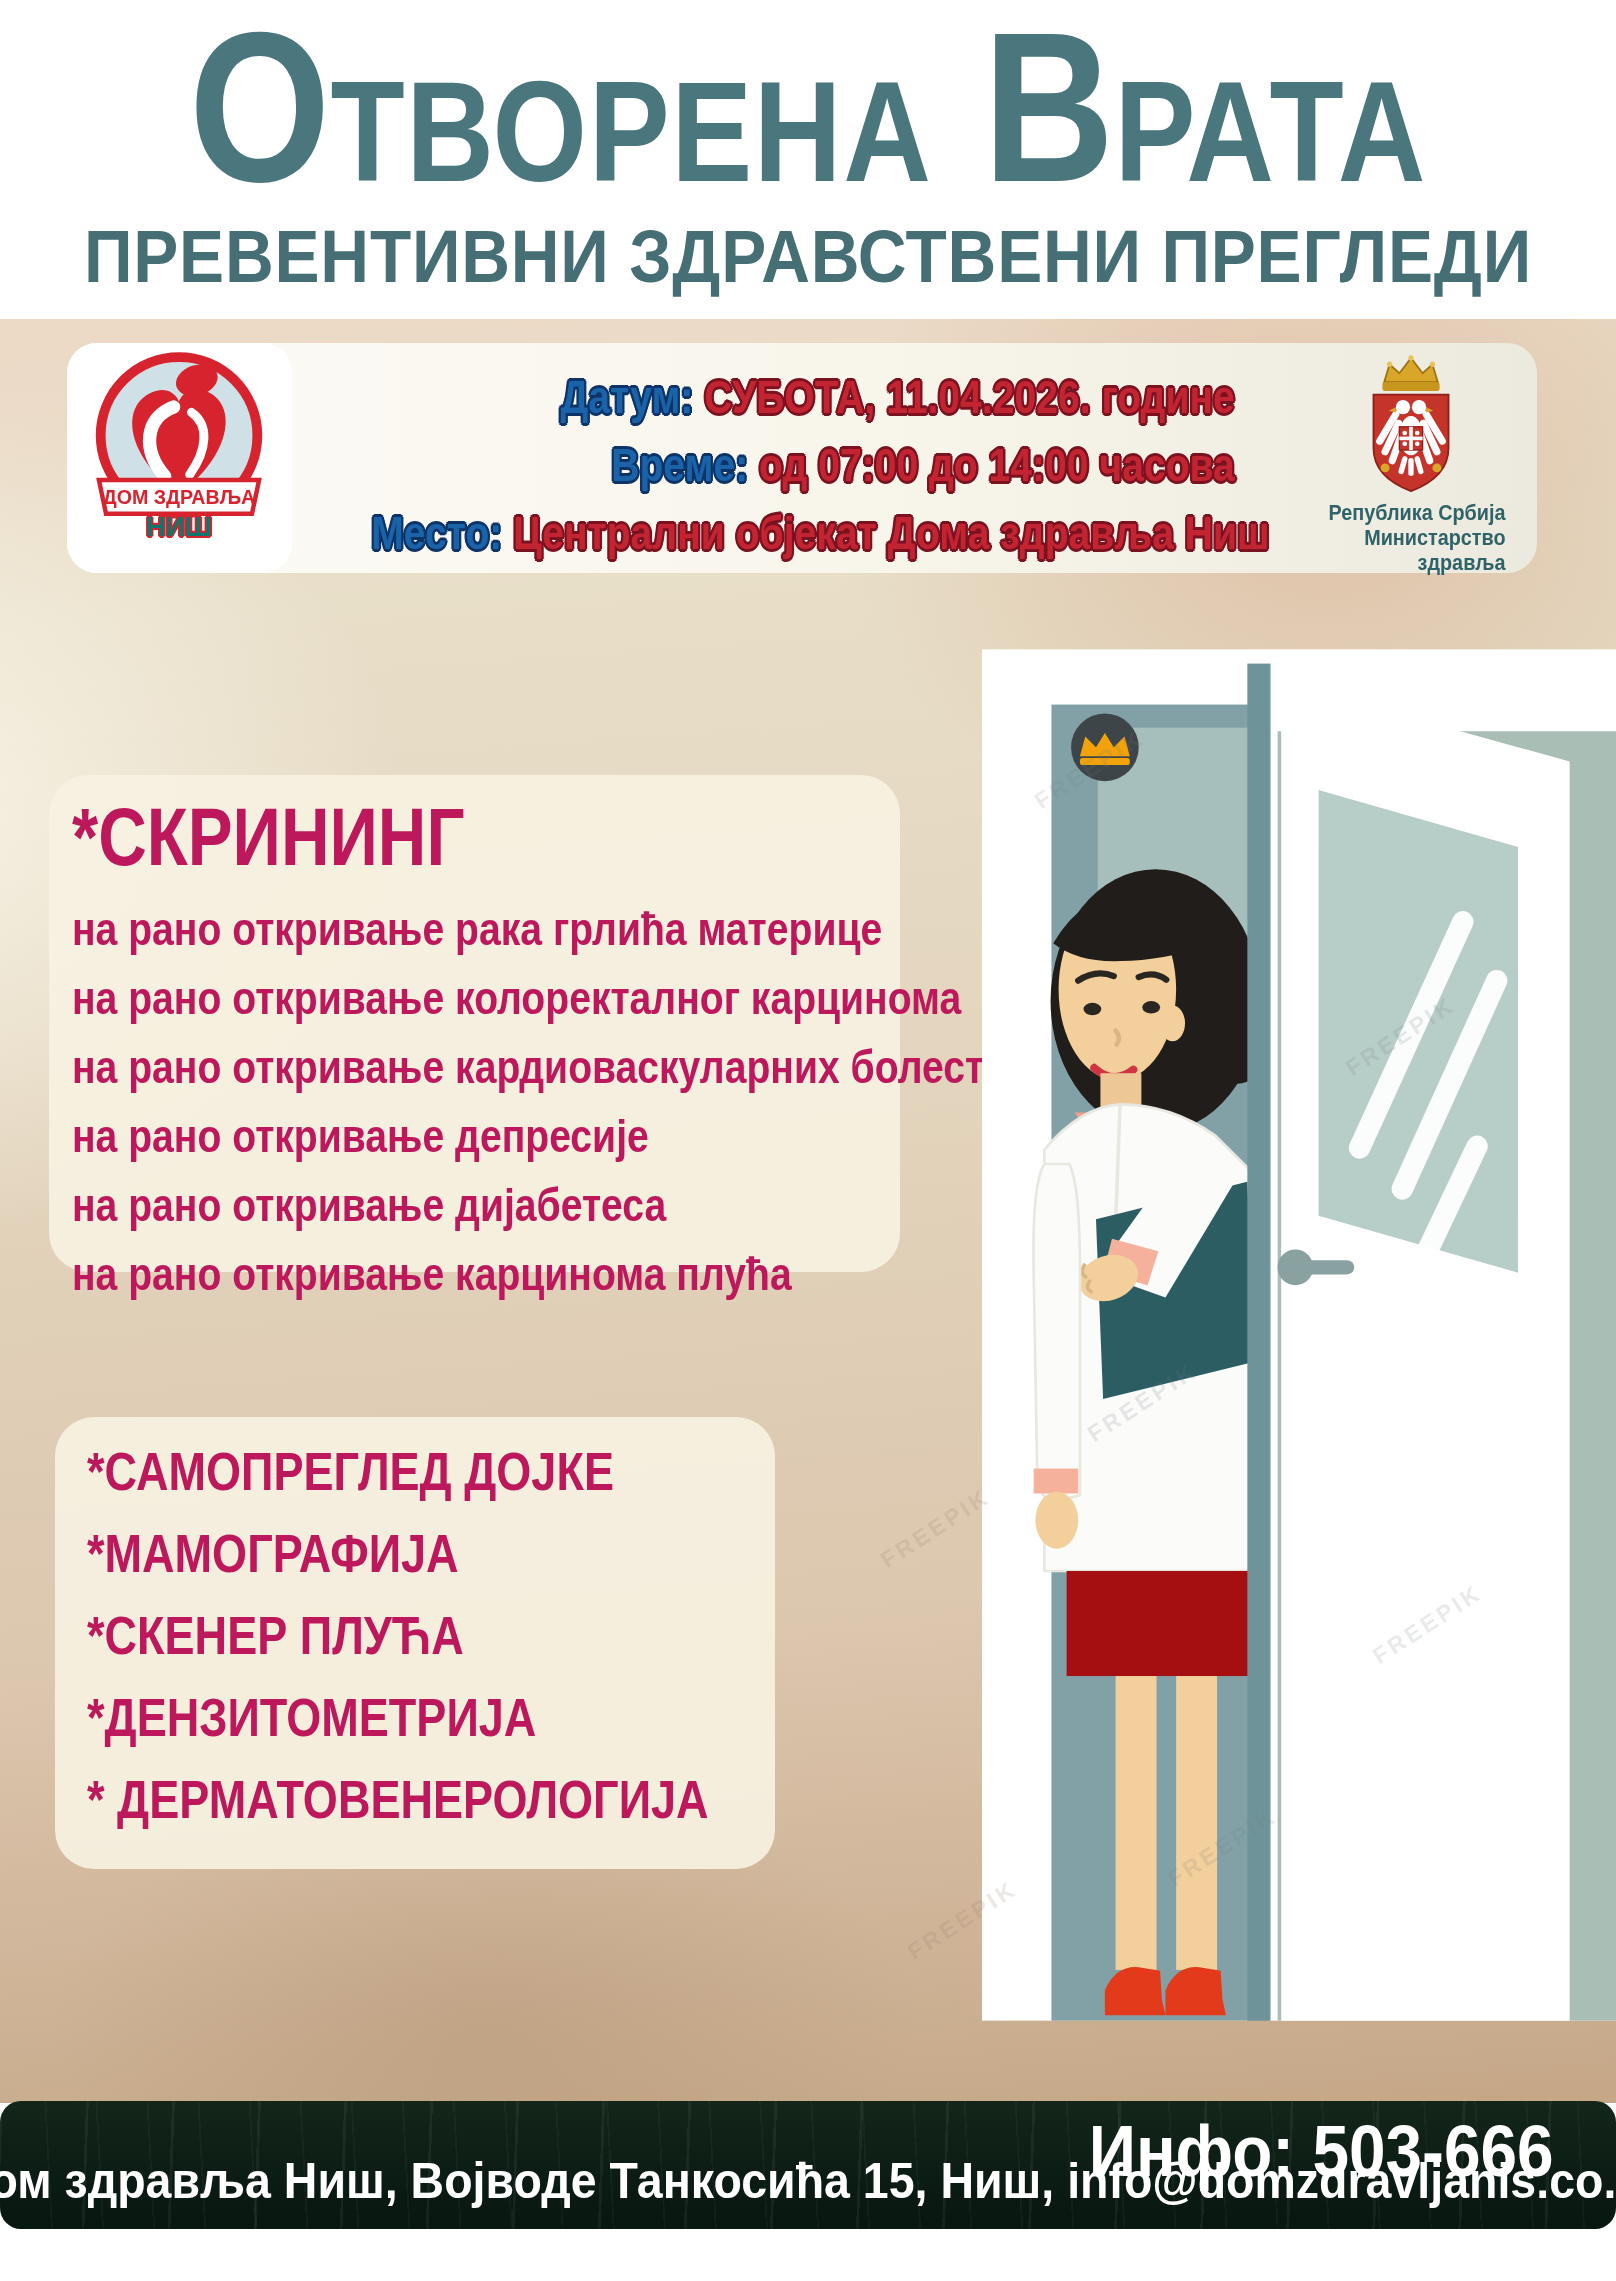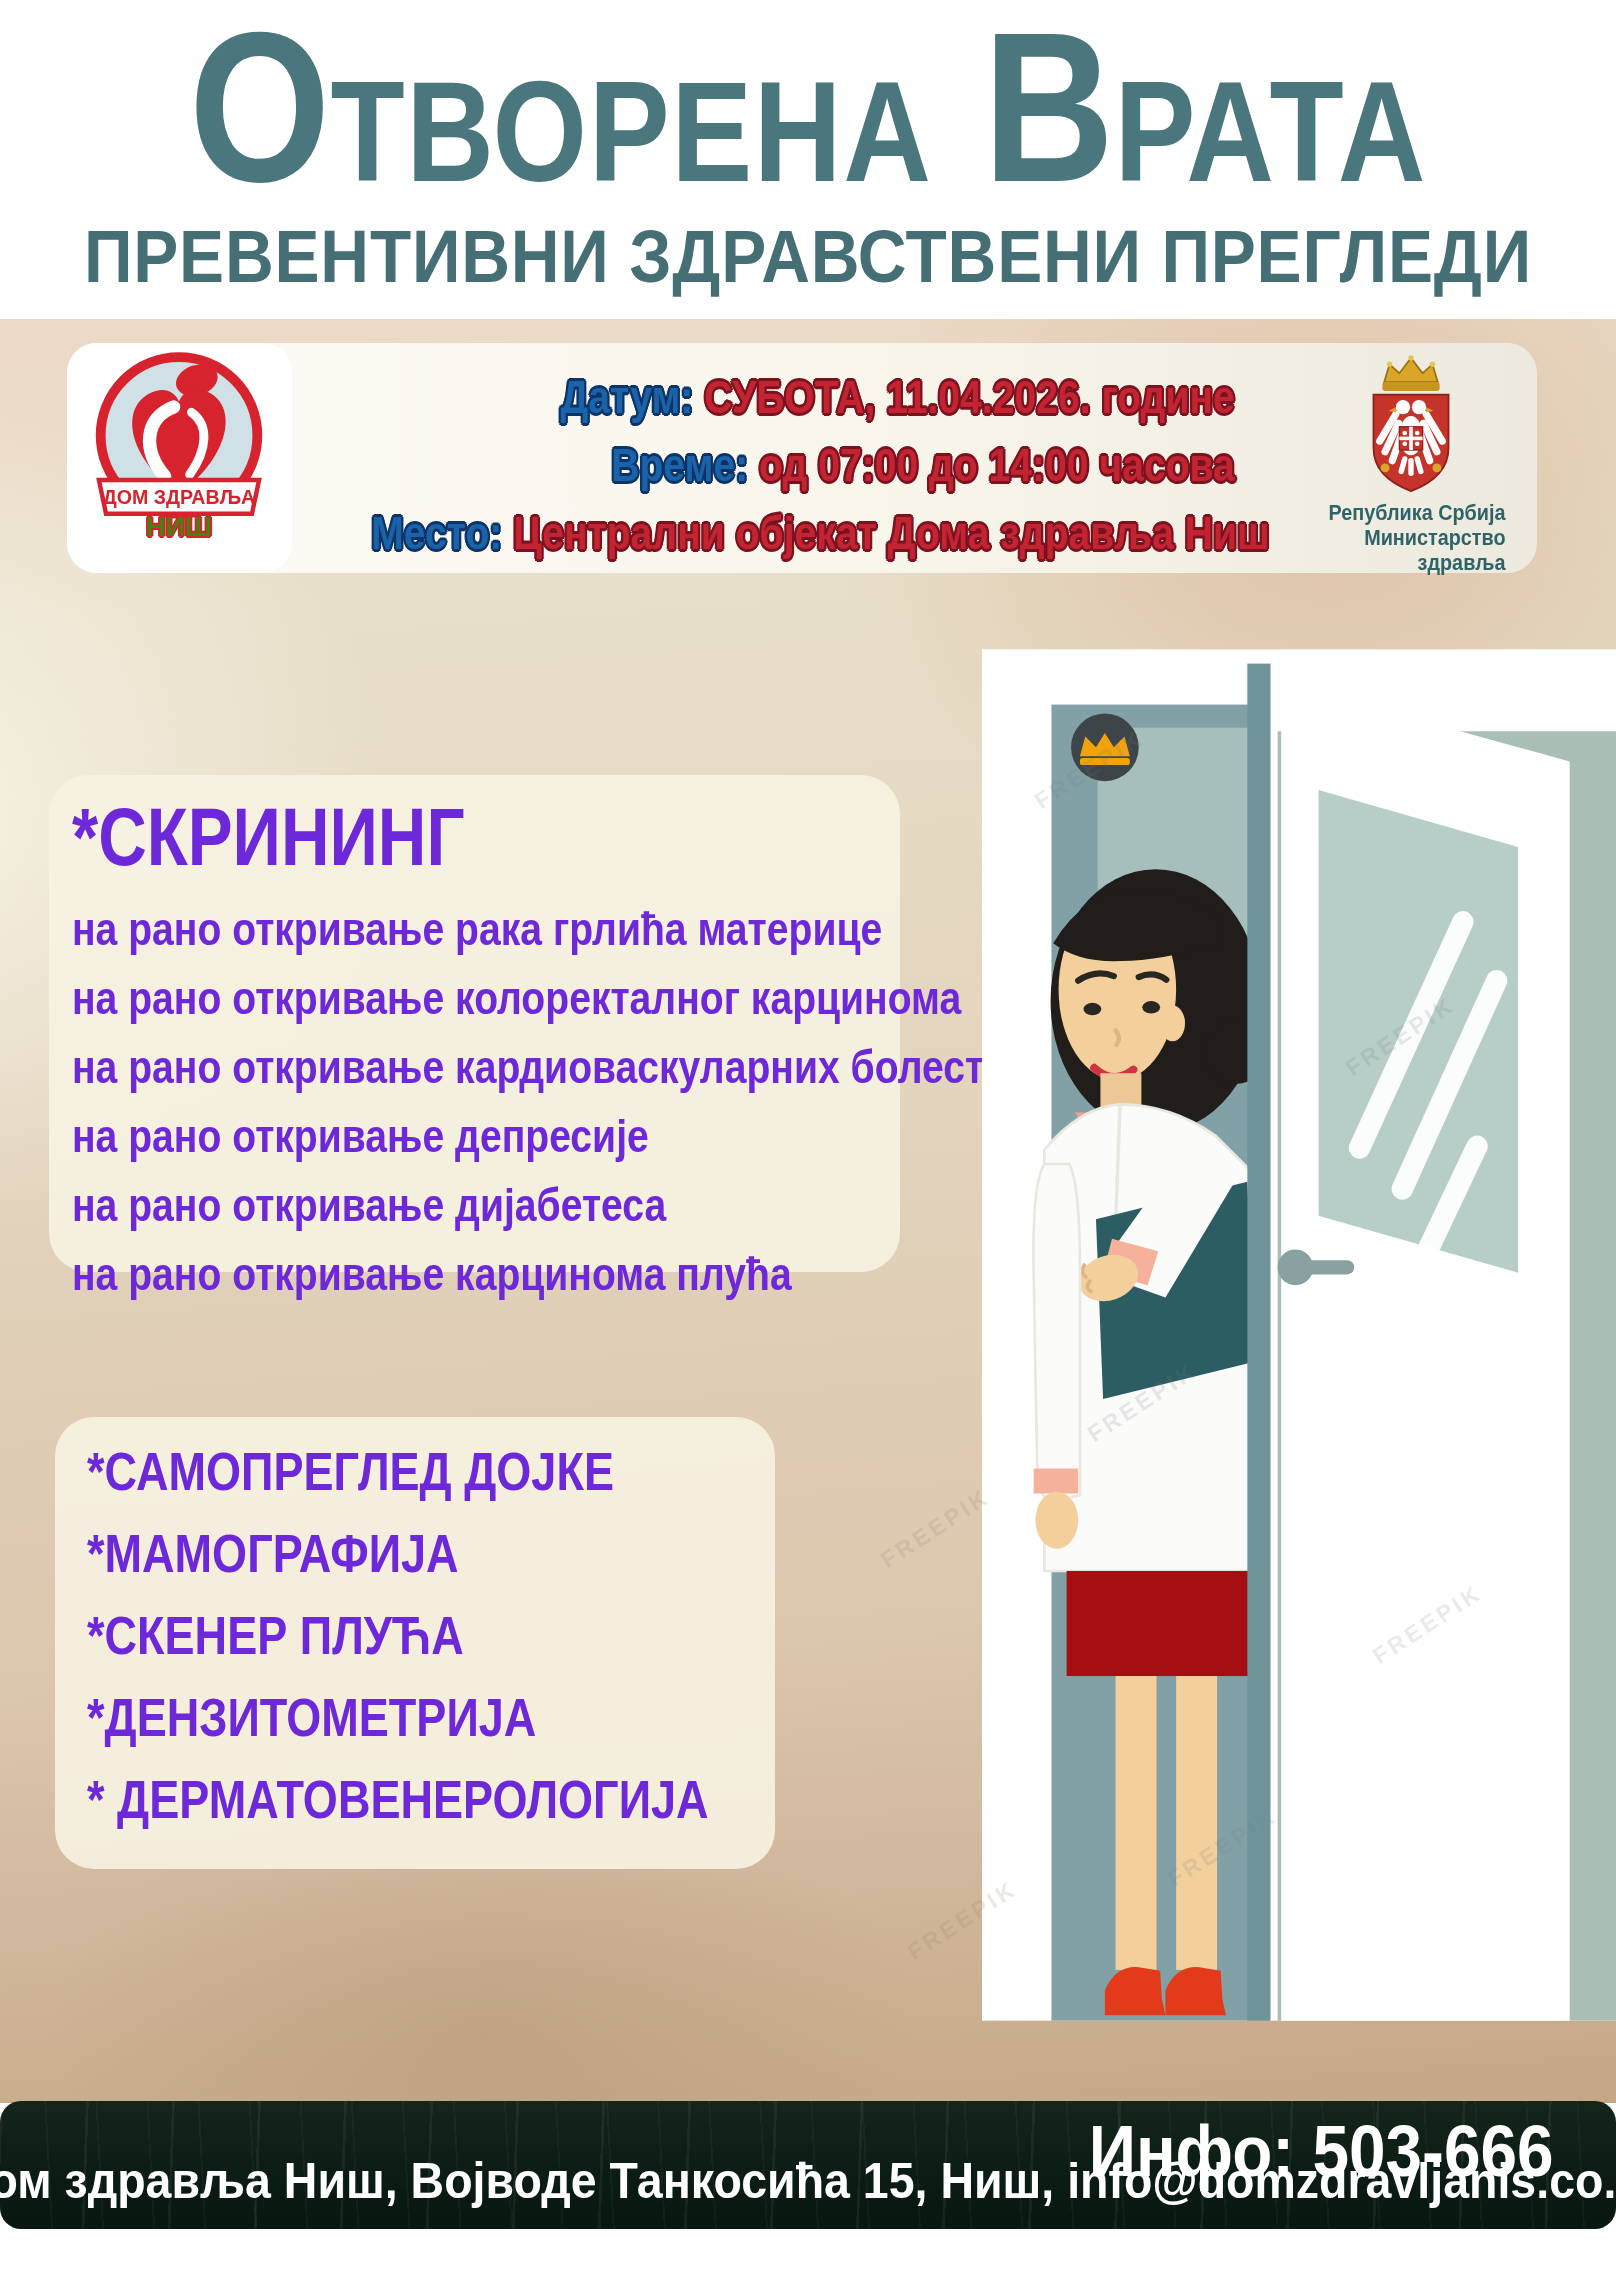--- a/index.html
+++ b/index.html
@@ -32,37 +32,37 @@
   
   .info-card{
     position:absolute;left:67px;top:343px;width:1470px;height:230px;border-radius:30px;
     background:linear-gradient(90deg,#fcfbf6 0%,#f8f5eb 55%,#eceadf 100%);
   }
   .logo-card{position:absolute;left:0;top:0;width:225px;height:230px;background:#ffffff;border-radius:30px;}
   .logo-svg{position:absolute;left:23px;top:7.1px;}
   .logo-line1{position:absolute;left:23px;top:143px;width:178px;text-align:center;
     font-size:19.6px;color:#d6232e;letter-spacing:0;}
   .logo-line2{position:absolute;left:23px;top:169px;width:178px;text-align:center;
-    font-size:27px;color:#4d7c0f;
+    font-size:27px;color:#0f766e;
     text-shadow:1.8px 0 0 #d6232e,-1.8px 0 0 #d6232e,0 1.8px 0 #d6232e,0 -1.8px 0 #d6232e,
       0.9px 0.9px 0 #d6232e,-0.9px 0.9px 0 #d6232e,0.9px -0.9px 0 #d6232e,-0.9px -0.9px 0 #d6232e;}
   .info-lines{position:absolute;left:228px;top:19.6px;width:1016px;text-align:right;}
   .info-line{font-size:46px;line-height:68px;white-space:nowrap;transform:scaleX(.85);transform-origin:center;margin:0;}
   .lbl{color:#1a63a9;
     text-shadow:2.7px 0 0 #0e3367,-2.7px 0 0 #0e3367,0 2.7px 0 #0e3367,0 -2.7px 0 #0e3367,
       1.8px 1.8px 0 #0e3367,-1.8px 1.8px 0 #0e3367,1.8px -1.8px 0 #0e3367,-1.8px -1.8px 0 #0e3367;}
   .val{color:#c32432;
     text-shadow:2.7px 0 0 #7b1220,-2.7px 0 0 #7b1220,0 2.7px 0 #7b1220,0 -2.7px 0 #7b1220,
       1.8px 1.8px 0 #7b1220,-1.8px 1.8px 0 #7b1220,1.8px -1.8px 0 #7b1220,-1.8px -1.8px 0 #7b1220;}
   .ministry{position:absolute;right:21.4px;top:7.1px;width:210px;text-align:right;}
   .ministry svg{display:block;margin:0 auto;}
   .ministry-caption{font-size:22px;line-height:25px;color:#2f6368;transform:scaleX(.9);margin:0;}
   
   .content-box{
-    position:absolute;background:rgba(246,241,225,.93);border-radius:39px;color:#6d28d9;
+    position:absolute;background:rgba(246,241,225,.93);border-radius:39px;color:#be185d;
   }
   .box-screening{left:49px;top:775px;width:851px;height:497px;}
   .screening-heading{font-size:82px;line-height:91px;margin:16px 0 12.5px 23px;
     transform:scaleX(.82);transform-origin:left;white-space:nowrap;}
   .screening-item{font-size:46px;line-height:69px;margin:0 0 0 23px;
     transform:scaleX(.85);transform-origin:left;white-space:nowrap;}
   .box-services{left:55px;top:1417px;width:720px;height:438px;padding-top:14px;}
   .service-item{font-size:53px;line-height:82px;margin:0 0 0 32px;
     transform:scaleX(.85);transform-origin:left;white-space:nowrap;}
   

